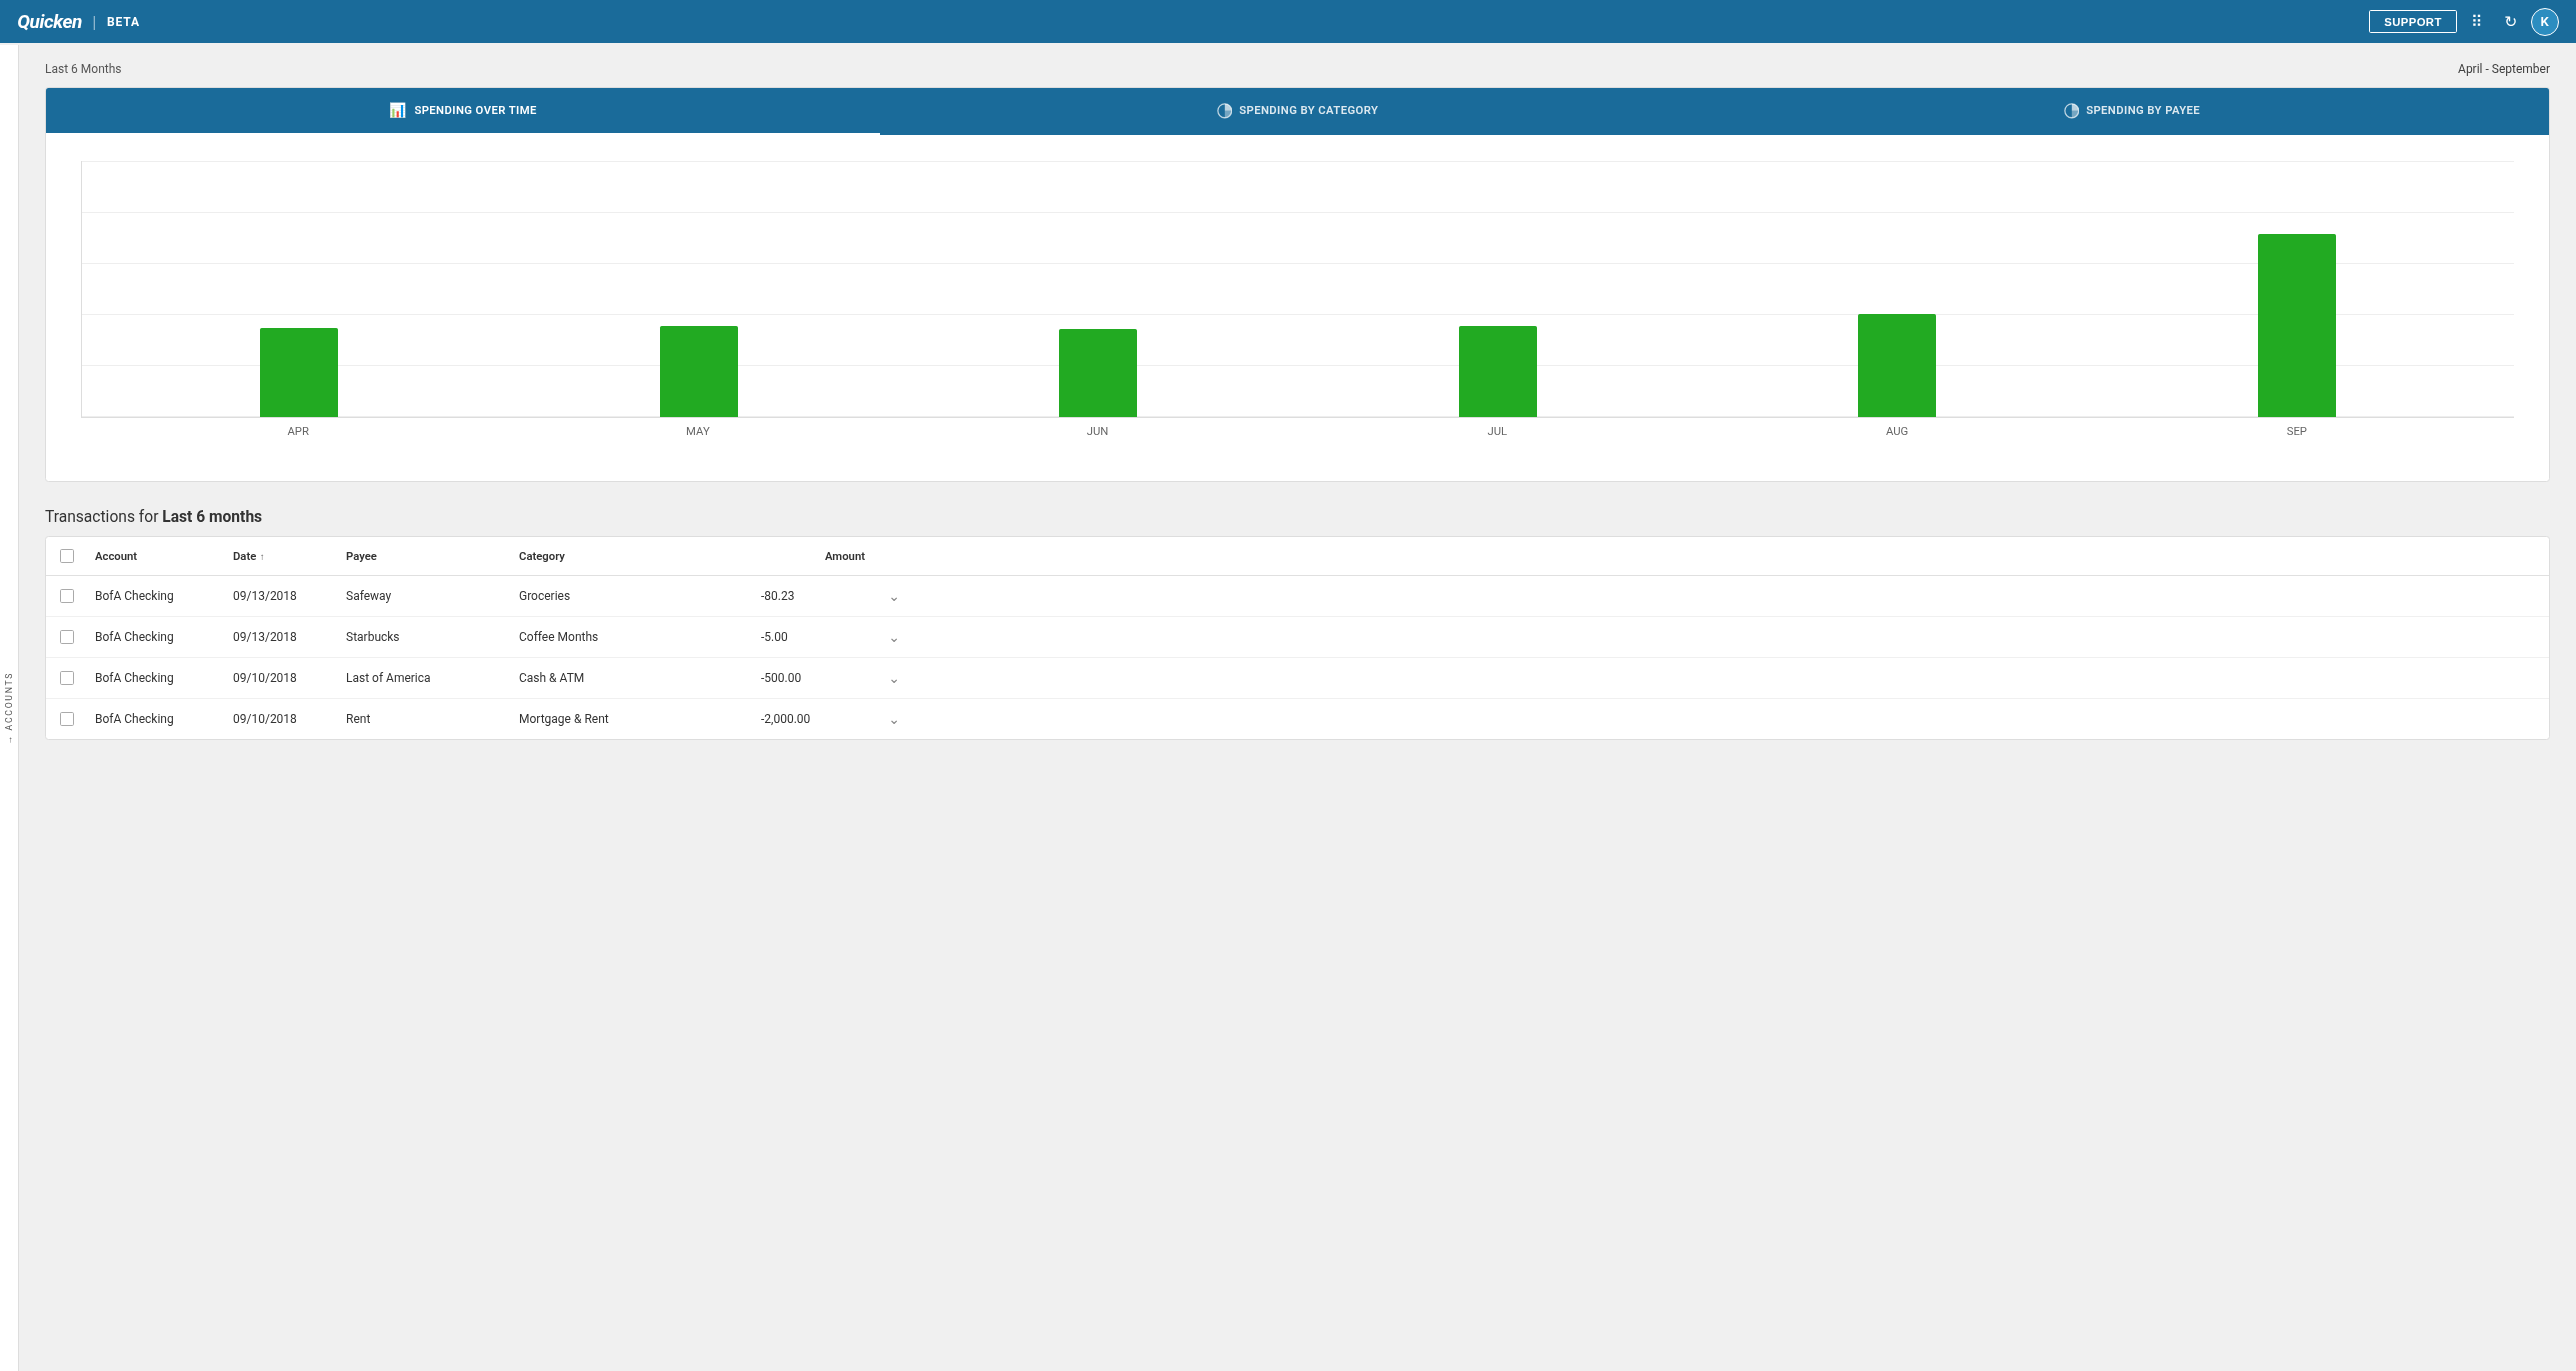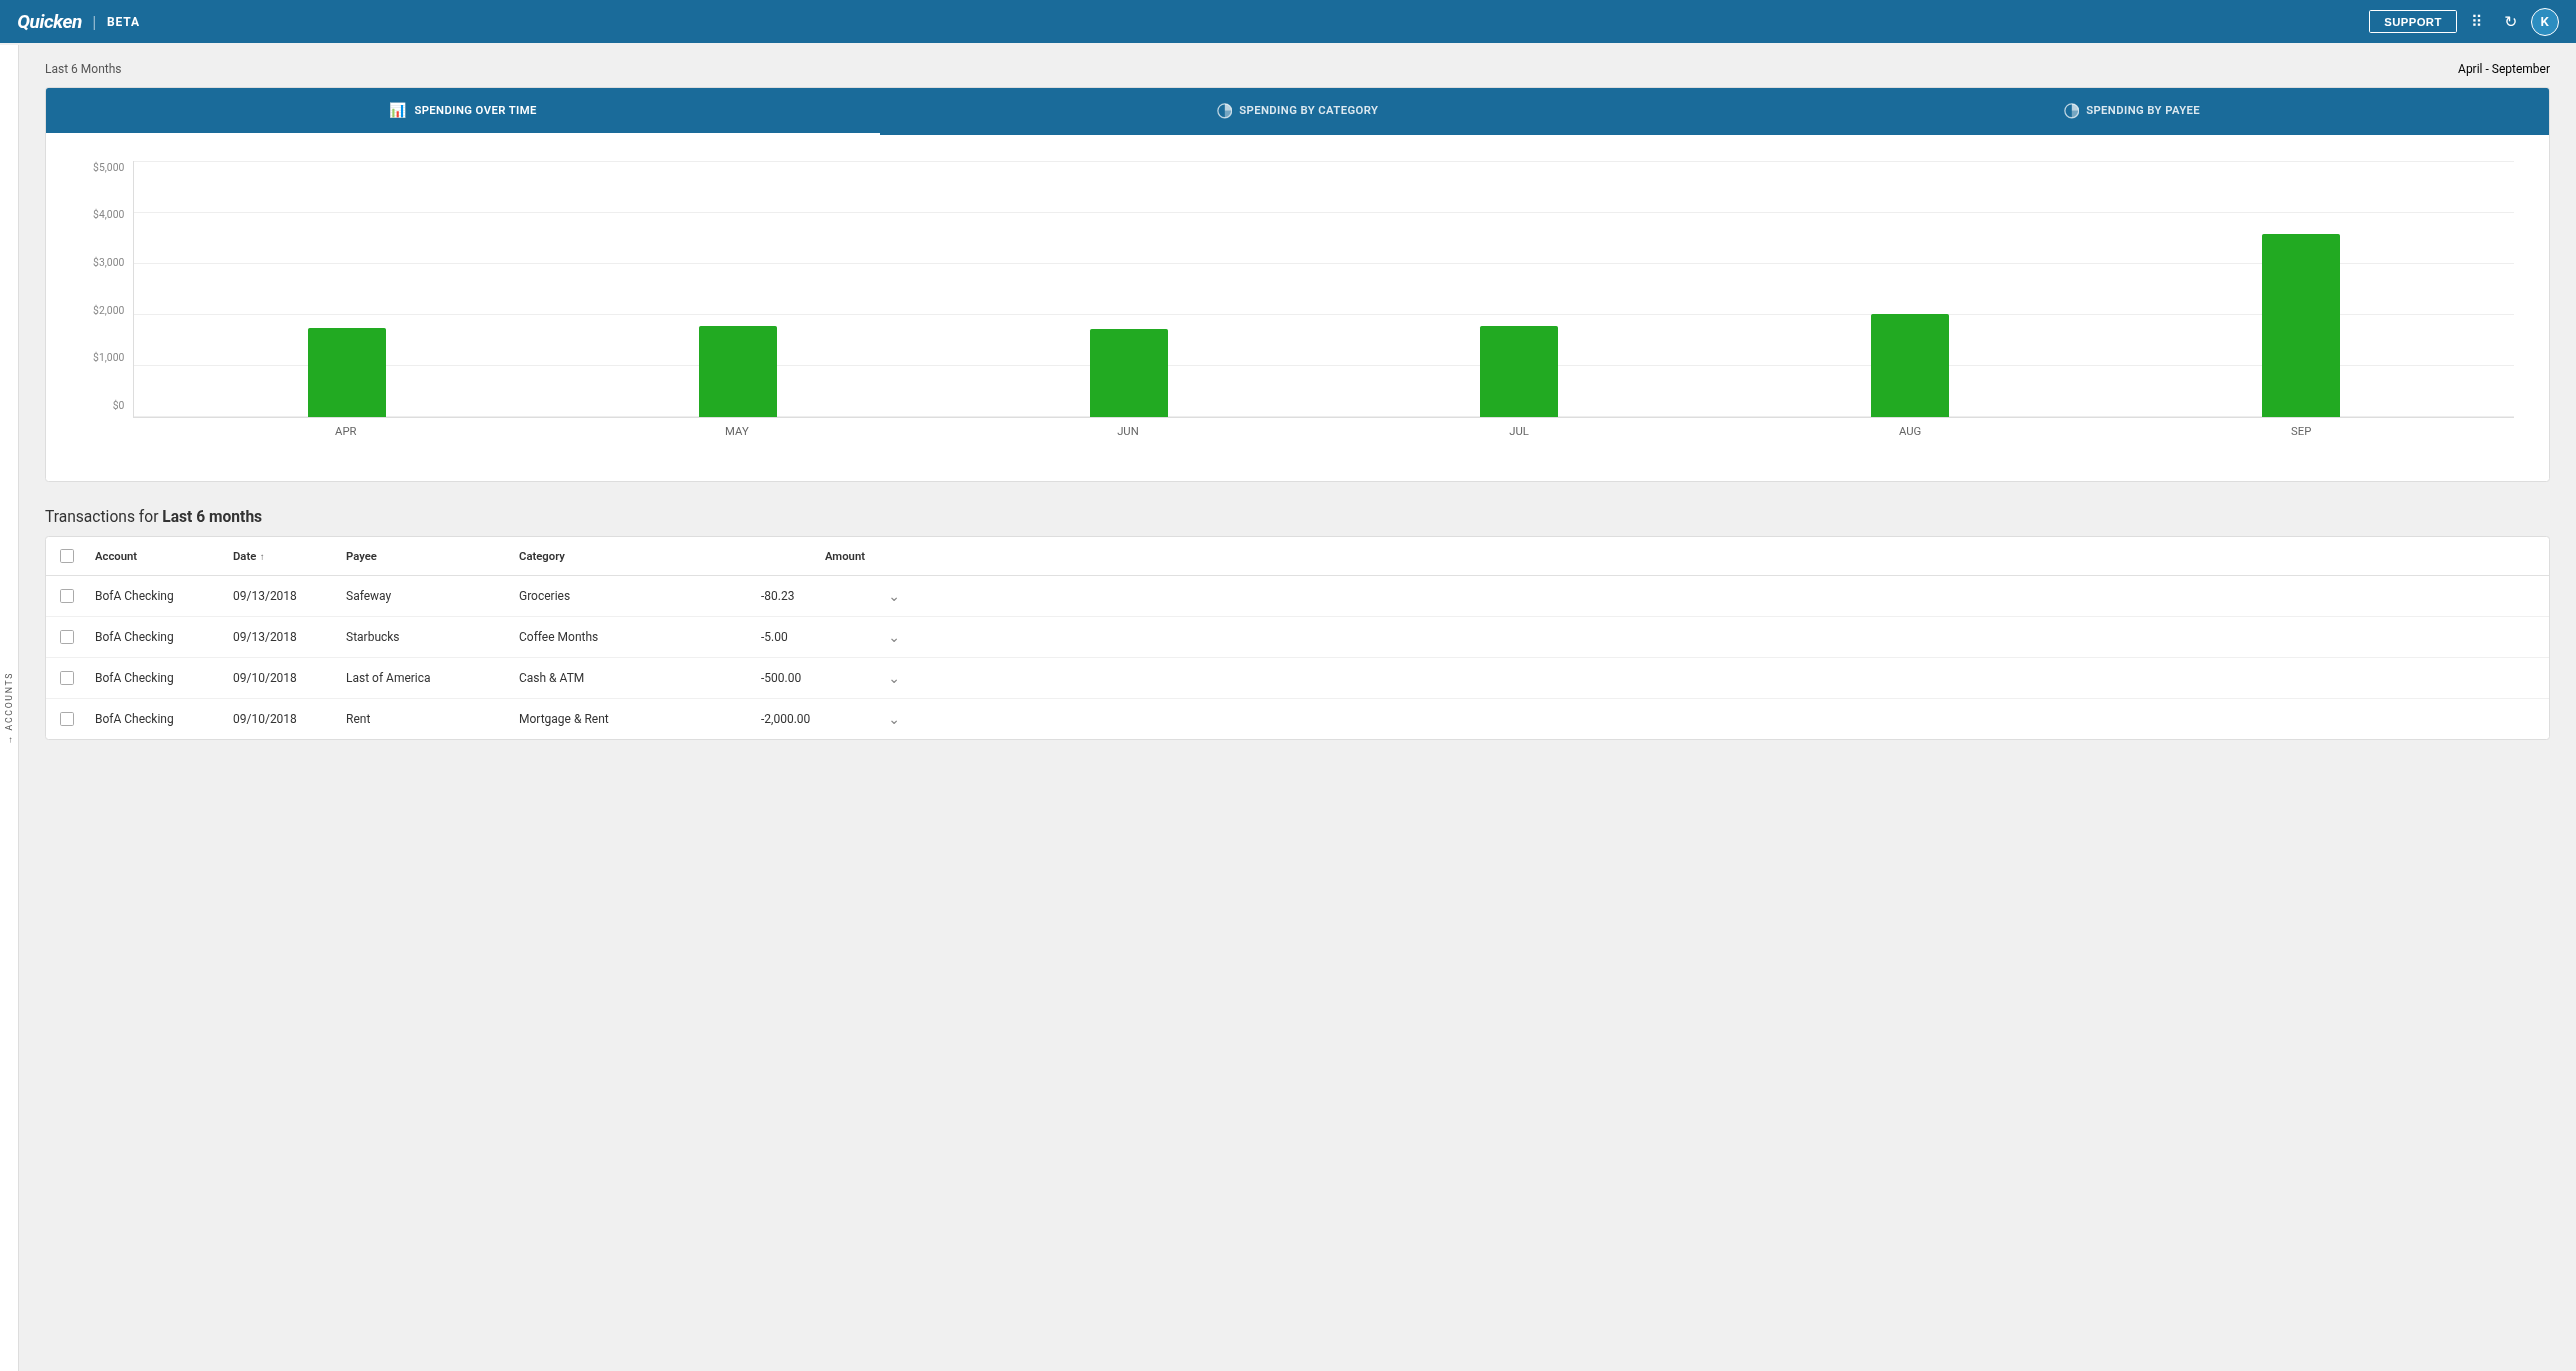--- a/index.html
+++ b/index.html
@@ -117,21 +117,21 @@
       justify-content: space-between;
       align-items: center;
       margin-bottom: 10.4px;
     }
     .date-range-label {
       font-size: 12px;
       color: #555;
     }
     .date-range-value {
       font-size: 12px;
-      color: #000000;
+      color: #404040;
     }
 
     
     .chart-card {
       background: white;
       border-radius: 3.5px;
       border: 0.9px solid #ddd;
       overflow: hidden;
       margin-bottom: 26px;
     }
@@ -373,28 +373,20 @@
             <path d="M9,9 L17,9 A8,8 0 0,1 9,17 Z" fill="rgba(255,255,255,0.4)"></path>
           </svg>
         </span>
         <span>SPENDING BY PAYEE</span>
       </div>
     </div>
 
     <div class="bar-chart-area">
       <div class="chart-grid">
 
-        <div class="y-axis">
-          <span class="y-label">$5,000</span>
-          <span class="y-label">$4,000</span>
-          <span class="y-label">$3,000</span>
-          <span class="y-label">$2,000</span>
-          <span class="y-label">$1,000</span>
-          <span class="y-label">$0</span>
-        </div>
 
         <div class="chart-body">
           <div class="bars-container">
             <div class="grid-lines">
               <div class="grid-line"></div>
               <div class="grid-line"></div>
               <div class="grid-line"></div>
               <div class="grid-line"></div>
               <div class="grid-line"></div>
               <div class="grid-line"></div>

